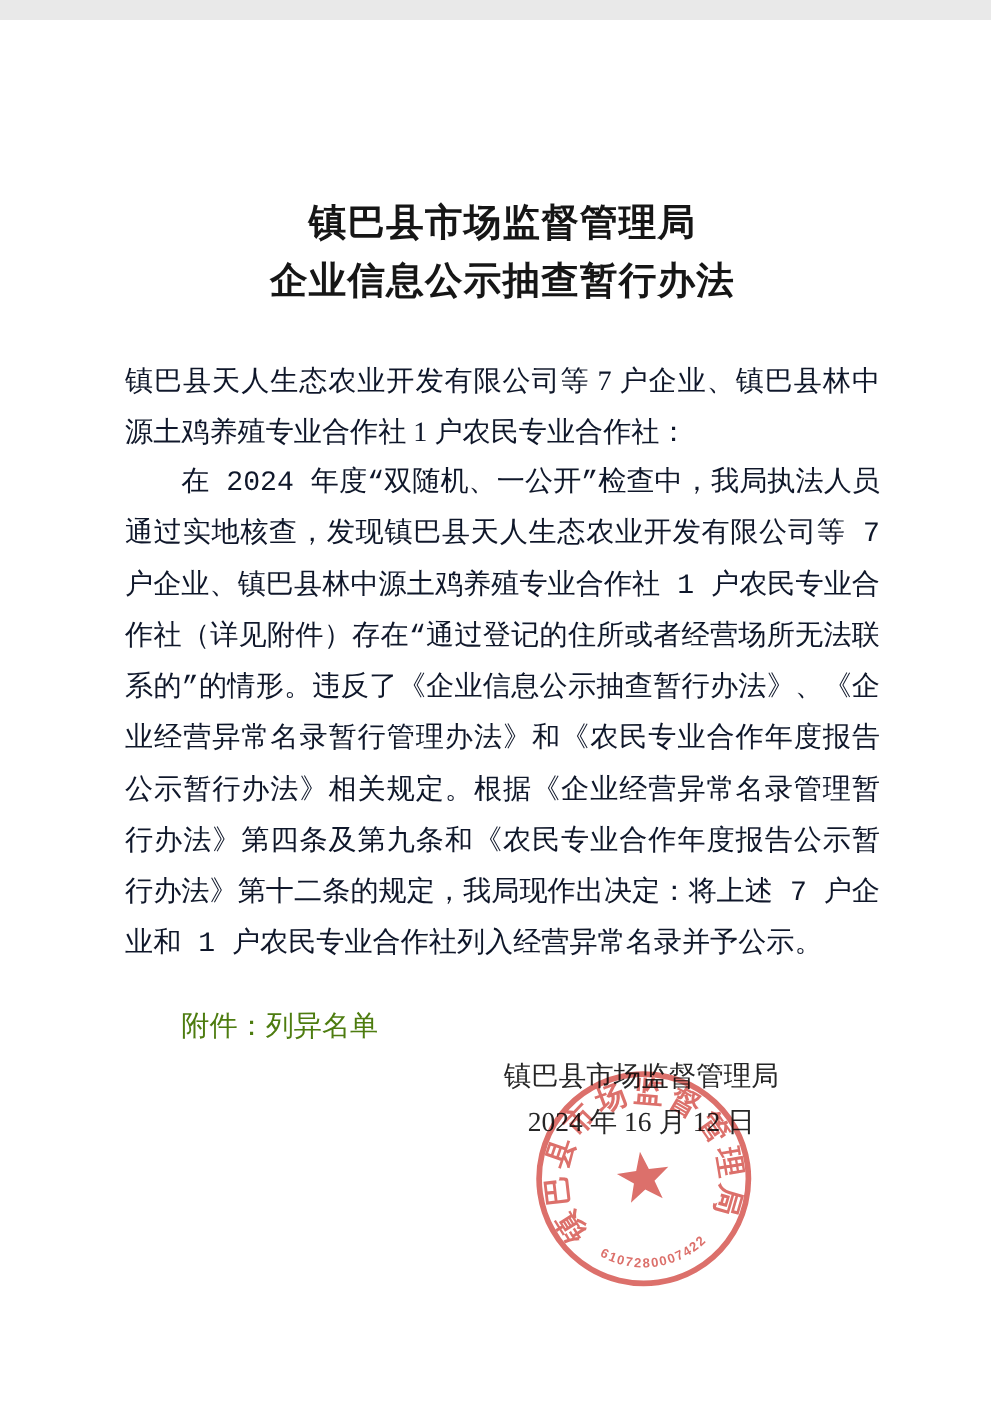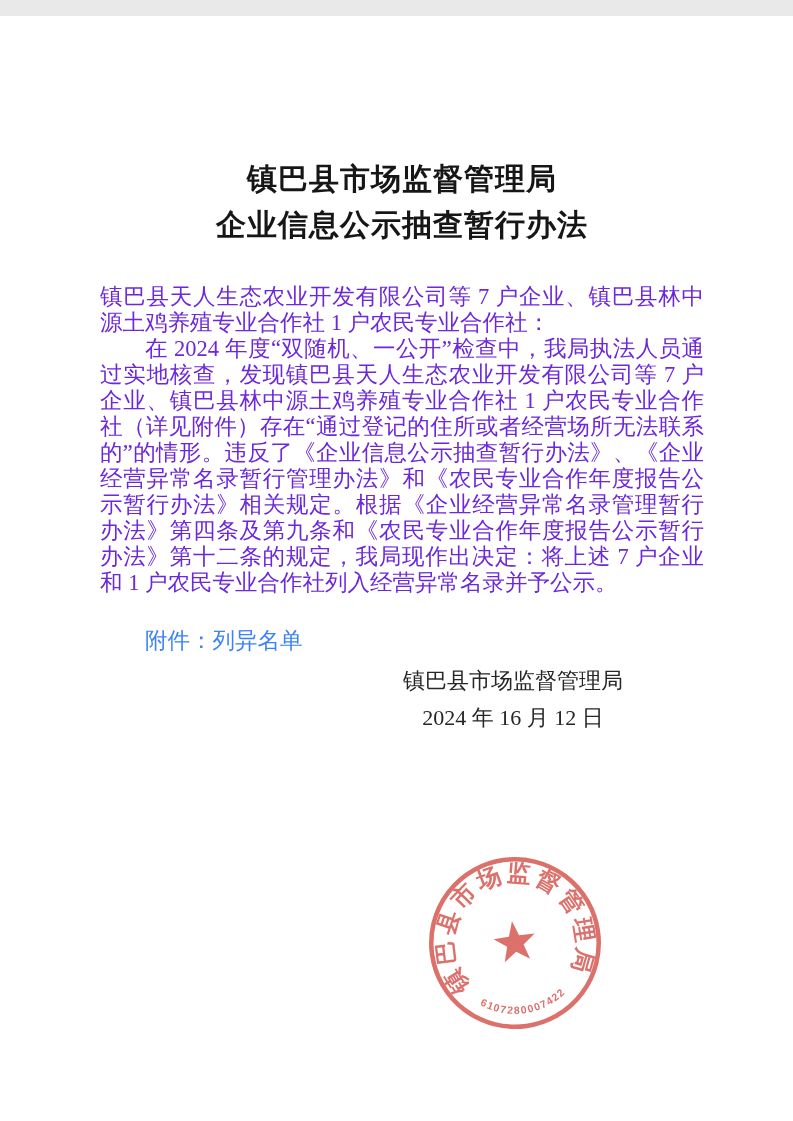--- a/index.html
+++ b/index.html
@@ -22,32 +22,32 @@
     text-align:center;
     font-size:30px;
     font-weight:700;
     line-height:46px;
     color:#161616;
     letter-spacing:1px;
   }
   .doc-body { margin-top:36px; }
   .doc-body p {
     font-size:22.5px;
-    line-height:26px;
+    line-height:41px;
     text-align:justify;
     text-justify:inter-character;
-    color:#6d28d9;
+    color:#0f172a;
   }
-  .indent { text-indent:2em; }
+  .indent { text-indent:2em;font-family:Liberation Mono, monospace; }
   .attachment-line {
     margin-top:26px;
     font-size:22.5px;
     line-height:37.5px;
     text-indent:2em;
-    color:#3b82f6;
+    color:#4d7c0f;
   }
   .sign-block {
     margin-top:2px;
     margin-left:303px;
     width:220px;
     display:flex;
     flex-direction:column;
     align-items:center;
   }
   .sign-agency, .sign-date {

